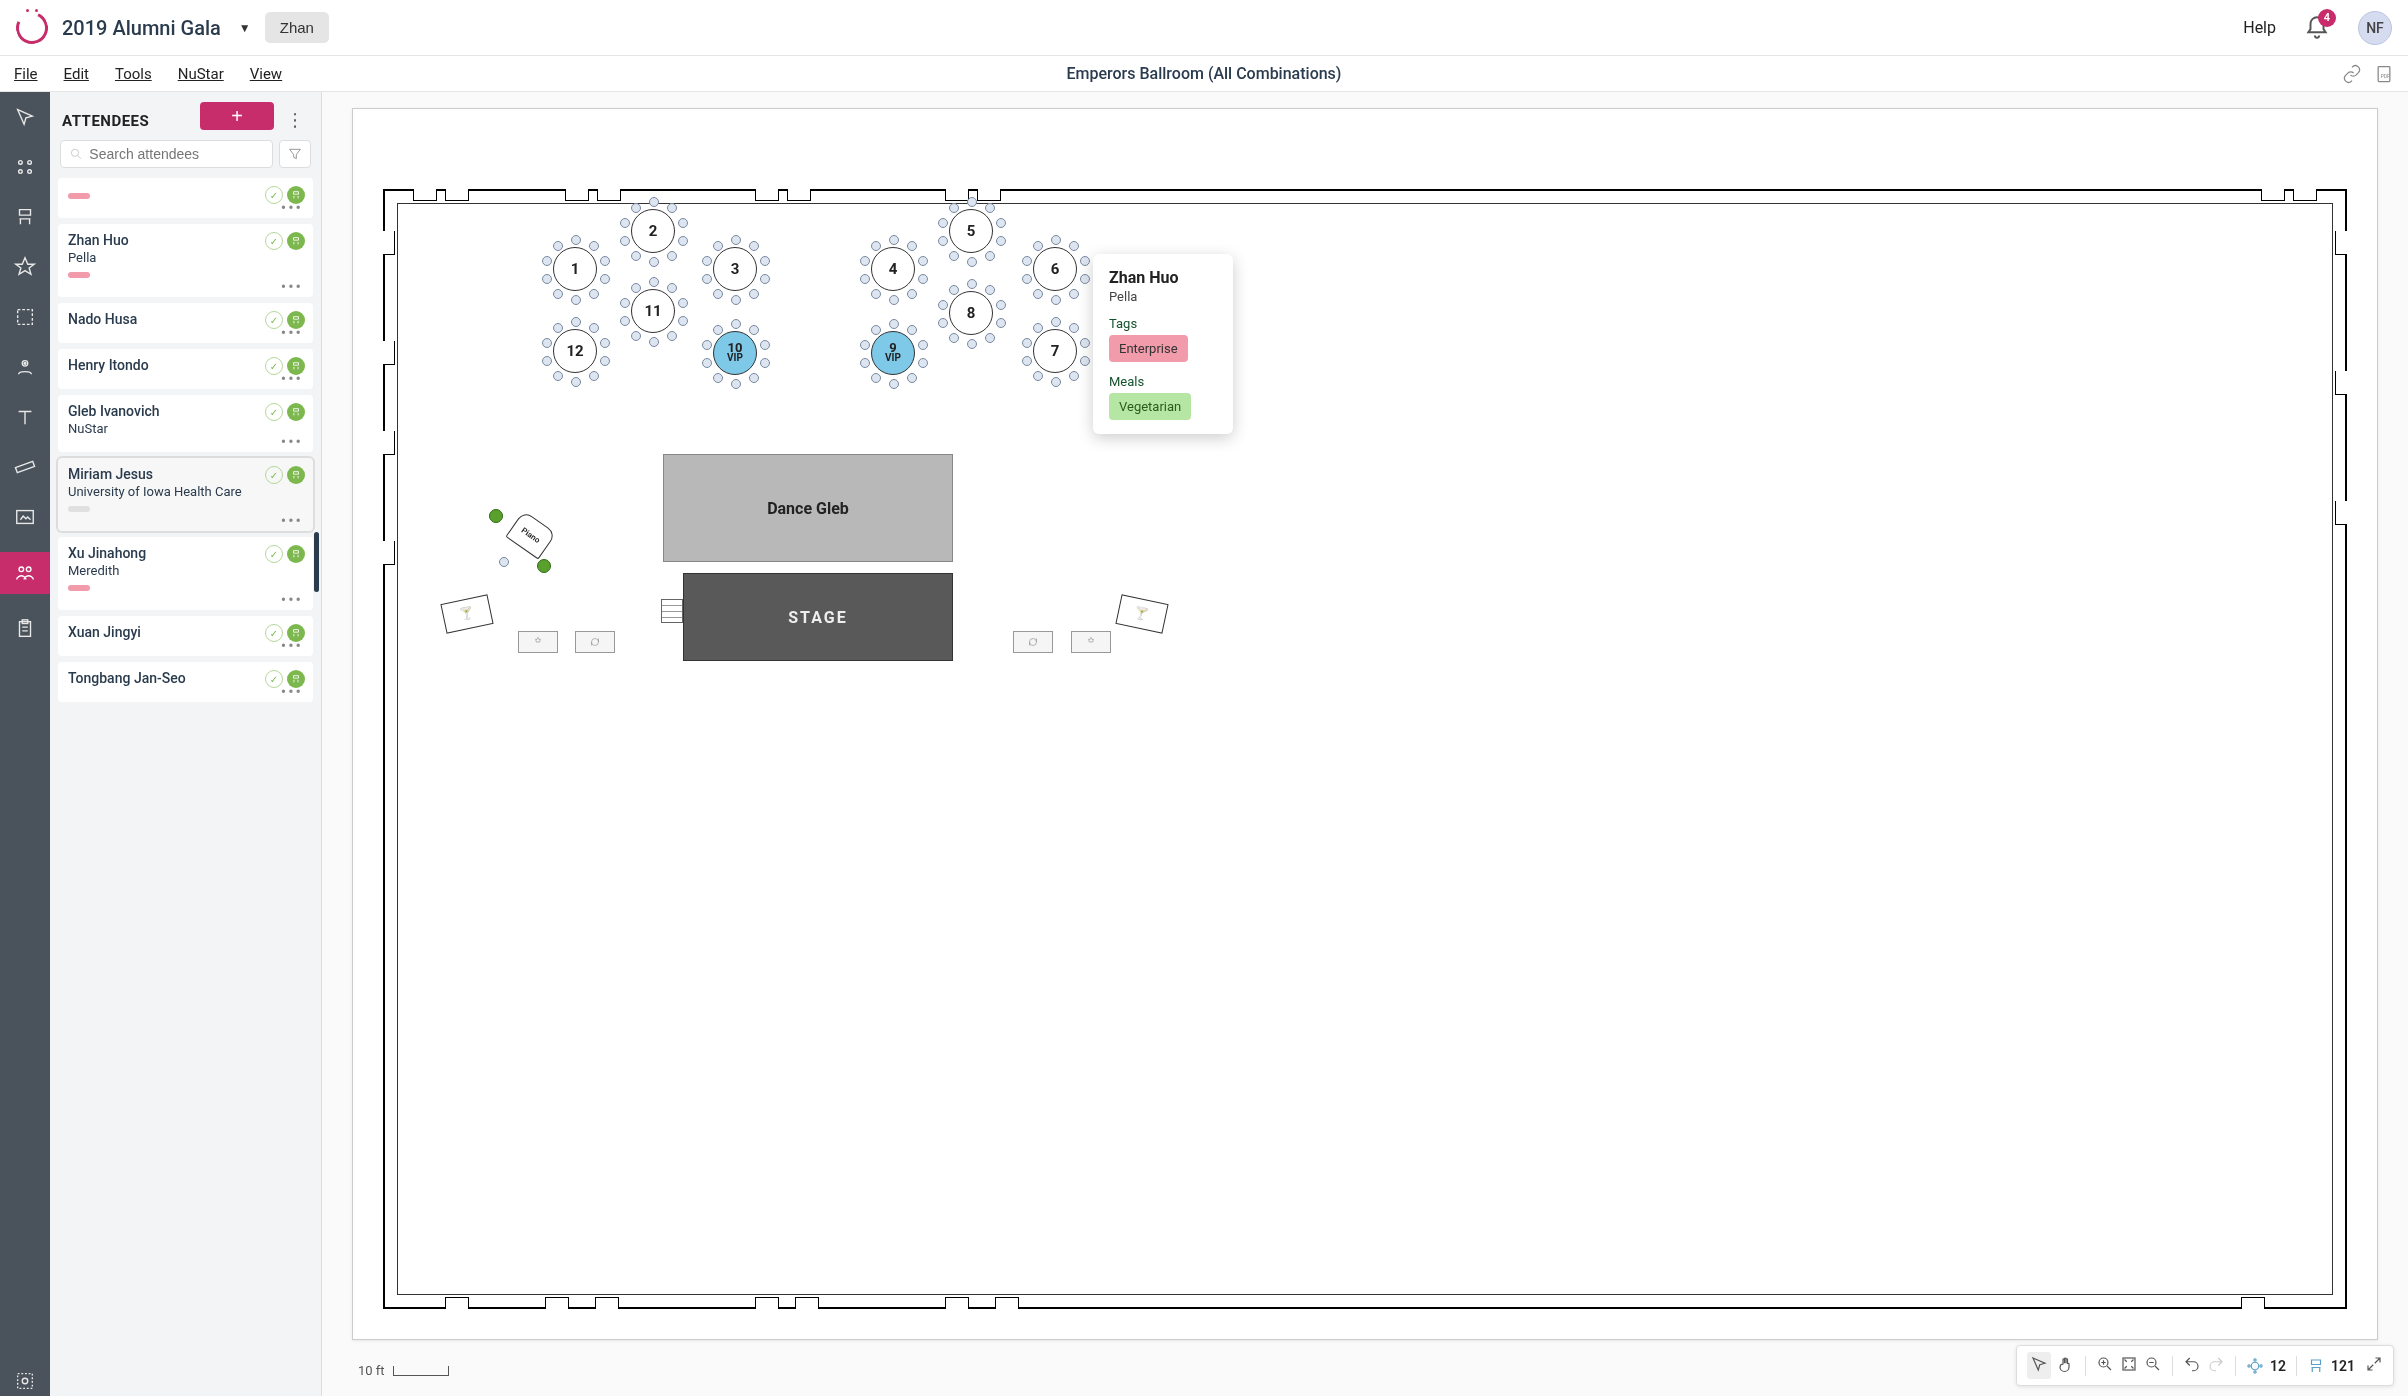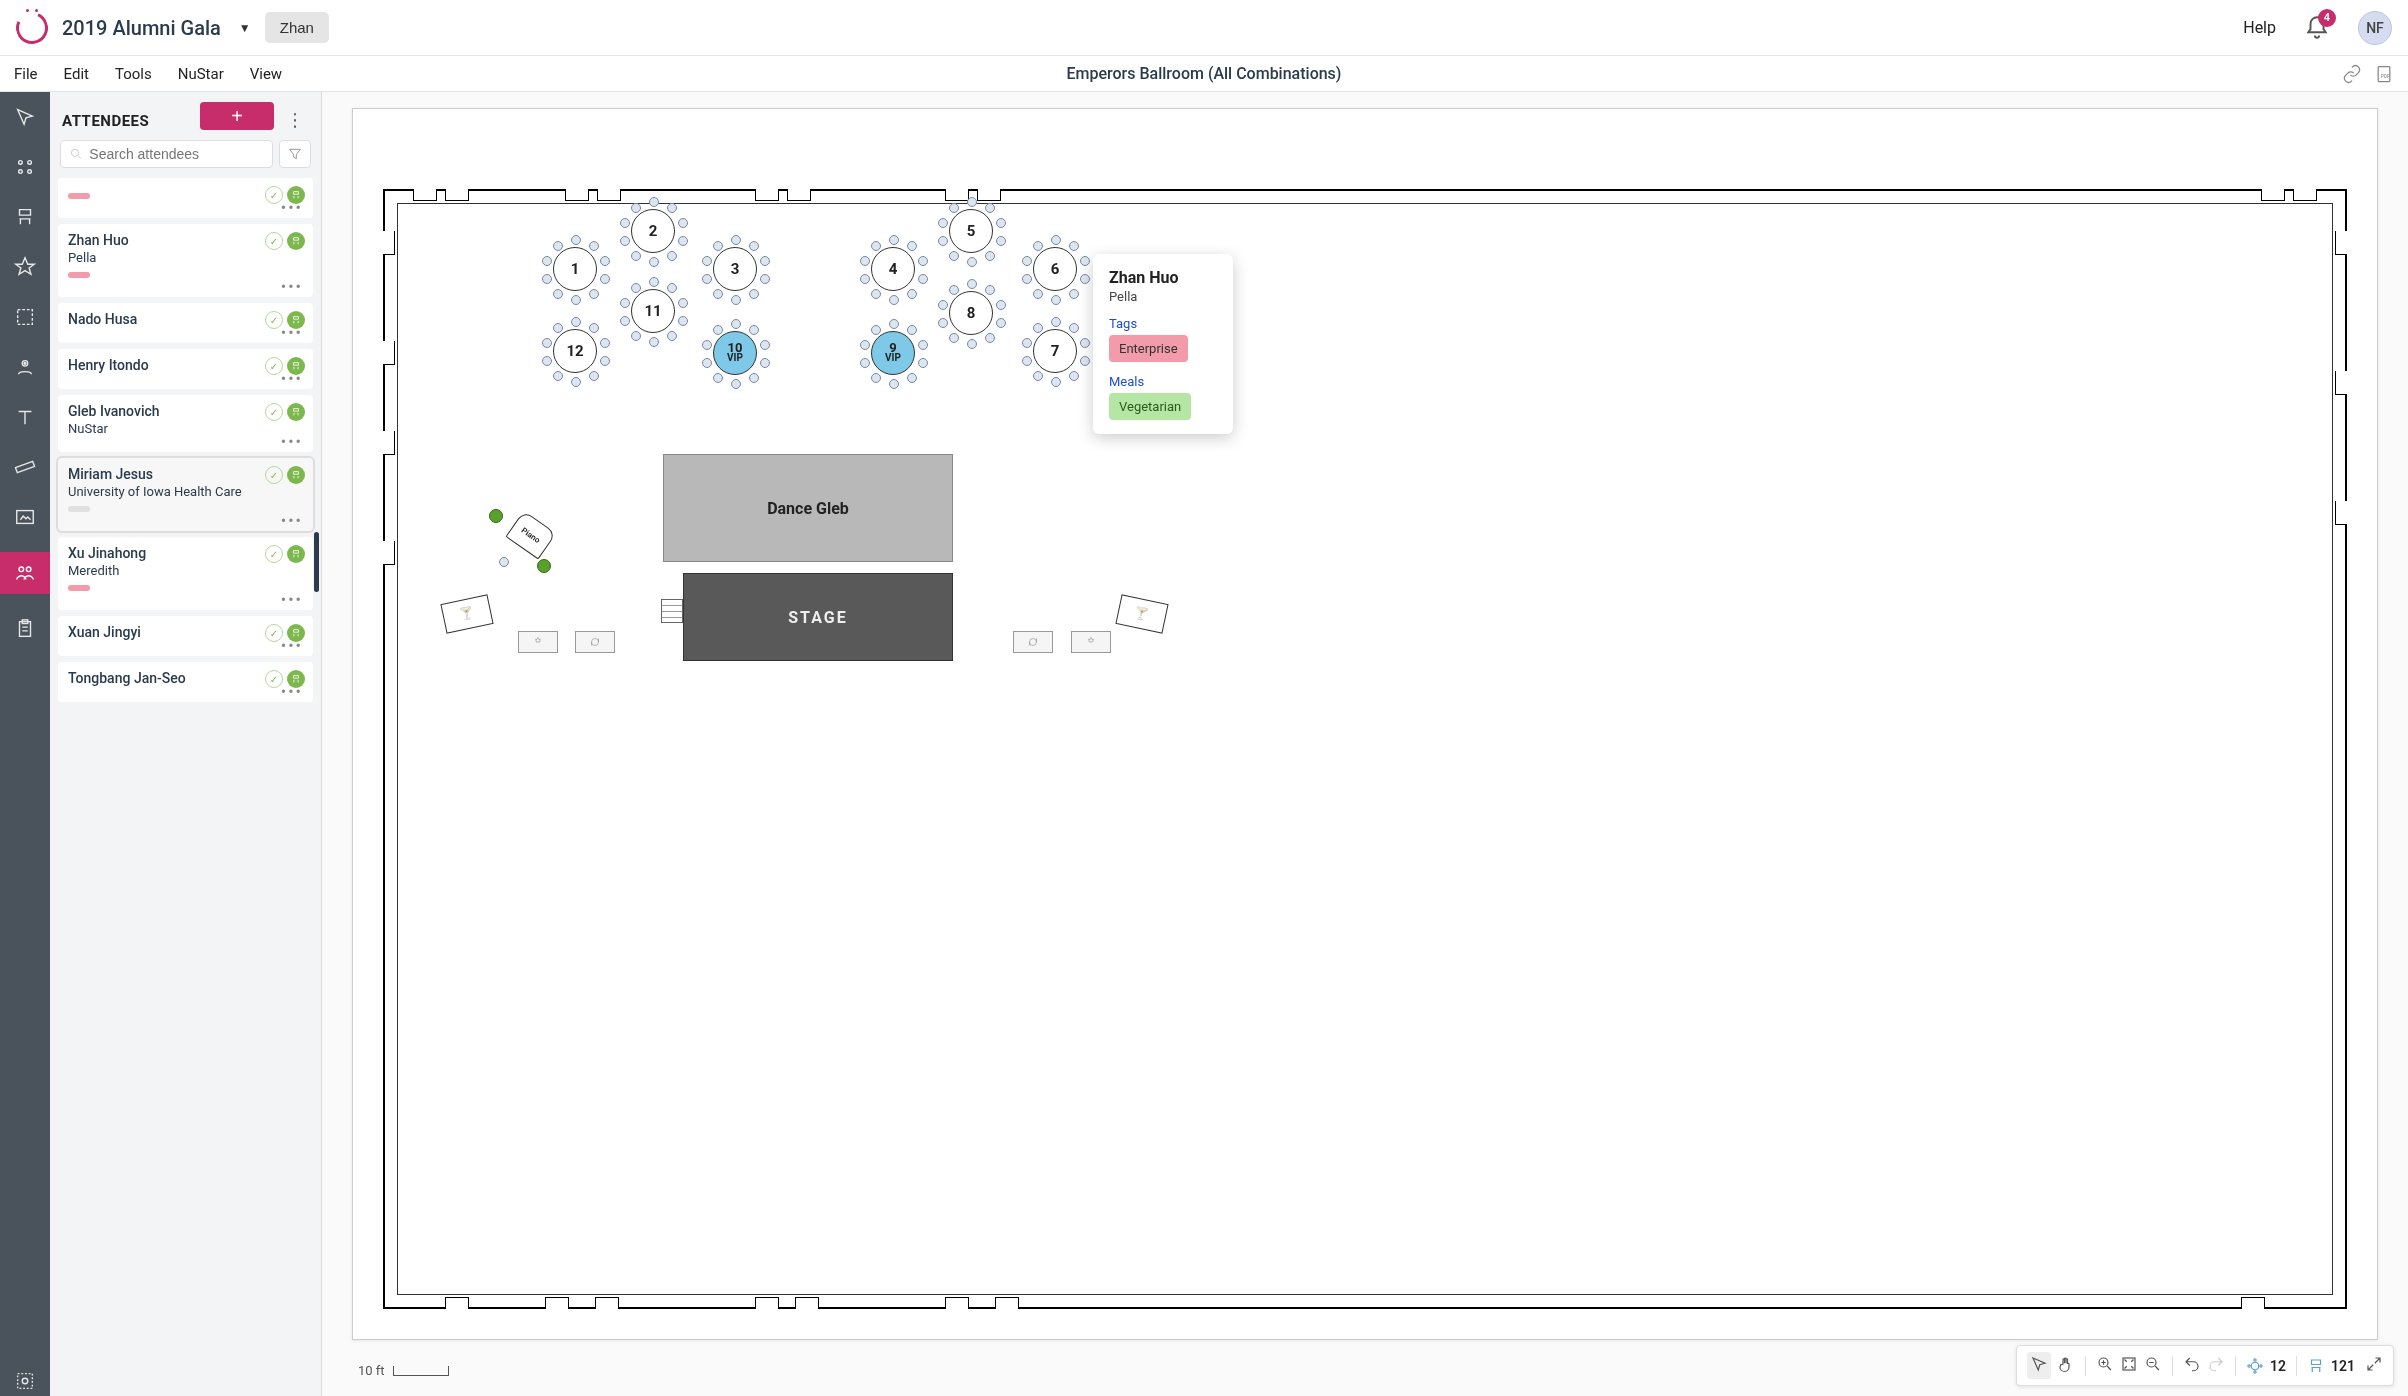--- a/index.html
+++ b/index.html
@@ -18,21 +18,21 @@
 .share-btn { background: #e5e5e5; border: none; border-radius: 5px; padding: 7px 15px; font-size: 15px; cursor: pointer; color: #333; }
 .topbar-spacer { flex: 1; }
 .help-link { font-size: 16px; color: #222; margin-right: 14px; }
 .bell { position: relative; width: 26px; height: 26px; margin-right: 14px; cursor: pointer; }
 .bell svg { width: 100%; height: 100%; stroke: #555; fill: none; stroke-width: 1.8; }
 .bell-badge { position: absolute; top: -6px; right: -6px; background: #c72c6b; color: #fff; border-radius: 50%; width: 18px; height: 18px; font-size: 11px; display: flex; align-items: center; justify-content: center; font-weight: 600; }
 .avatar { width: 34px; height: 34px; border-radius: 50%; background: #d5dcf0; display: flex; align-items: center; justify-content: center; font-weight: 500; color: #444; border: 1px solid #bcc5e0; }
 
 
 .menubar { display: flex; align-items: center; height: 36px; padding: 0 14px; border-bottom: 1px solid #e5e5e5; gap: 26px; font-size: 15px; color: #222; position: relative; }
-.menubar .menu-item { cursor: pointer; }
+.menubar .menu-item { cursor: pointer; text-decoration: underline; }
 .room-name { position: absolute; left: 50%; transform: translateX(-50%); font-size: 16px; font-weight: 500; color: #2a3b4d; }
 .menubar-right { margin-left: auto; display: flex; gap: 12px; }
 .menubar-right svg { width: 20px; height: 20px; stroke: #888; fill: none; stroke-width: 1.5; cursor: pointer; }
 
 
 .main { flex: 1; display: flex; overflow: hidden; }
 
 
 .tool-rail { width: 50px; background: #4a535b; display: flex; flex-direction: column; align-items: center; padding-top: 10px; gap: 20px; }
 .tool-rail .tool { width: 30px; height: 30px; display: flex; align-items: center; justify-content: center; cursor: pointer; border-radius: 4px; }
@@ -92,21 +92,21 @@
 
 .cocktail-tbl { position: absolute; width: 48px; height: 30px; border: 1.5px solid #333; background: #fff; display: flex; align-items: center; justify-content: center; font-size: 12px; color: #666; }
 .mini-table { position: absolute; width: 40px; height: 22px; border: 1.5px solid #999; background: #f5f5f5; display: flex; align-items: center; justify-content: center; }
 .mini-table svg { width: 14px; height: 14px; stroke: #888; fill: none; }
 
 
 .info-card { position: absolute; background: #fff; border-radius: 6px; box-shadow: 0 4px 16px rgba(0,0,0,0.2); padding: 14px 16px; width: 140px; }
 .info-card::before { content: ""; position: absolute; left: -8px; top: 80px; border: 8px solid transparent; border-right-color: #fff; }
 .info-card h3 { font-size: 16px; font-weight: 700; color: #222; }
 .info-card .sub { font-size: 13px; color: #444; margin-top: 2px; }
-.info-card .section-label { font-size: 13px; color: #1d4ed8; margin-top: 12px; margin-bottom: 4px; }
+.info-card .section-label { font-size: 13px; color: #14532d; margin-top: 12px; margin-bottom: 4px; }
 .pill { display: inline-block; padding: 6px 10px; border-radius: 4px; font-size: 13px; }
 .pill.ent { background: #f29bab; color: #333; }
 .pill.veg { background: #b5e6a3; color: #2e5a1e; }
 
 
 .bottom-bar { position: absolute; right: 14px; bottom: 10px; display: flex; align-items: center; gap: 10px; background: #fff; padding: 6px 10px; border: 1px solid #ddd; border-radius: 4px; box-shadow: 0 1px 4px rgba(0,0,0,0.1); }
 .bottom-bar .grp { display: flex; gap: 6px; align-items: center; }
 .bottom-bar .divider { width: 1px; height: 20px; background: #ddd; }
 .bottom-bar svg { width: 18px; height: 18px; stroke: #555; fill: none; stroke-width: 1.6; cursor: pointer; }
 .bottom-bar .sel { background: #eee; padding: 3px; border-radius: 3px; }

